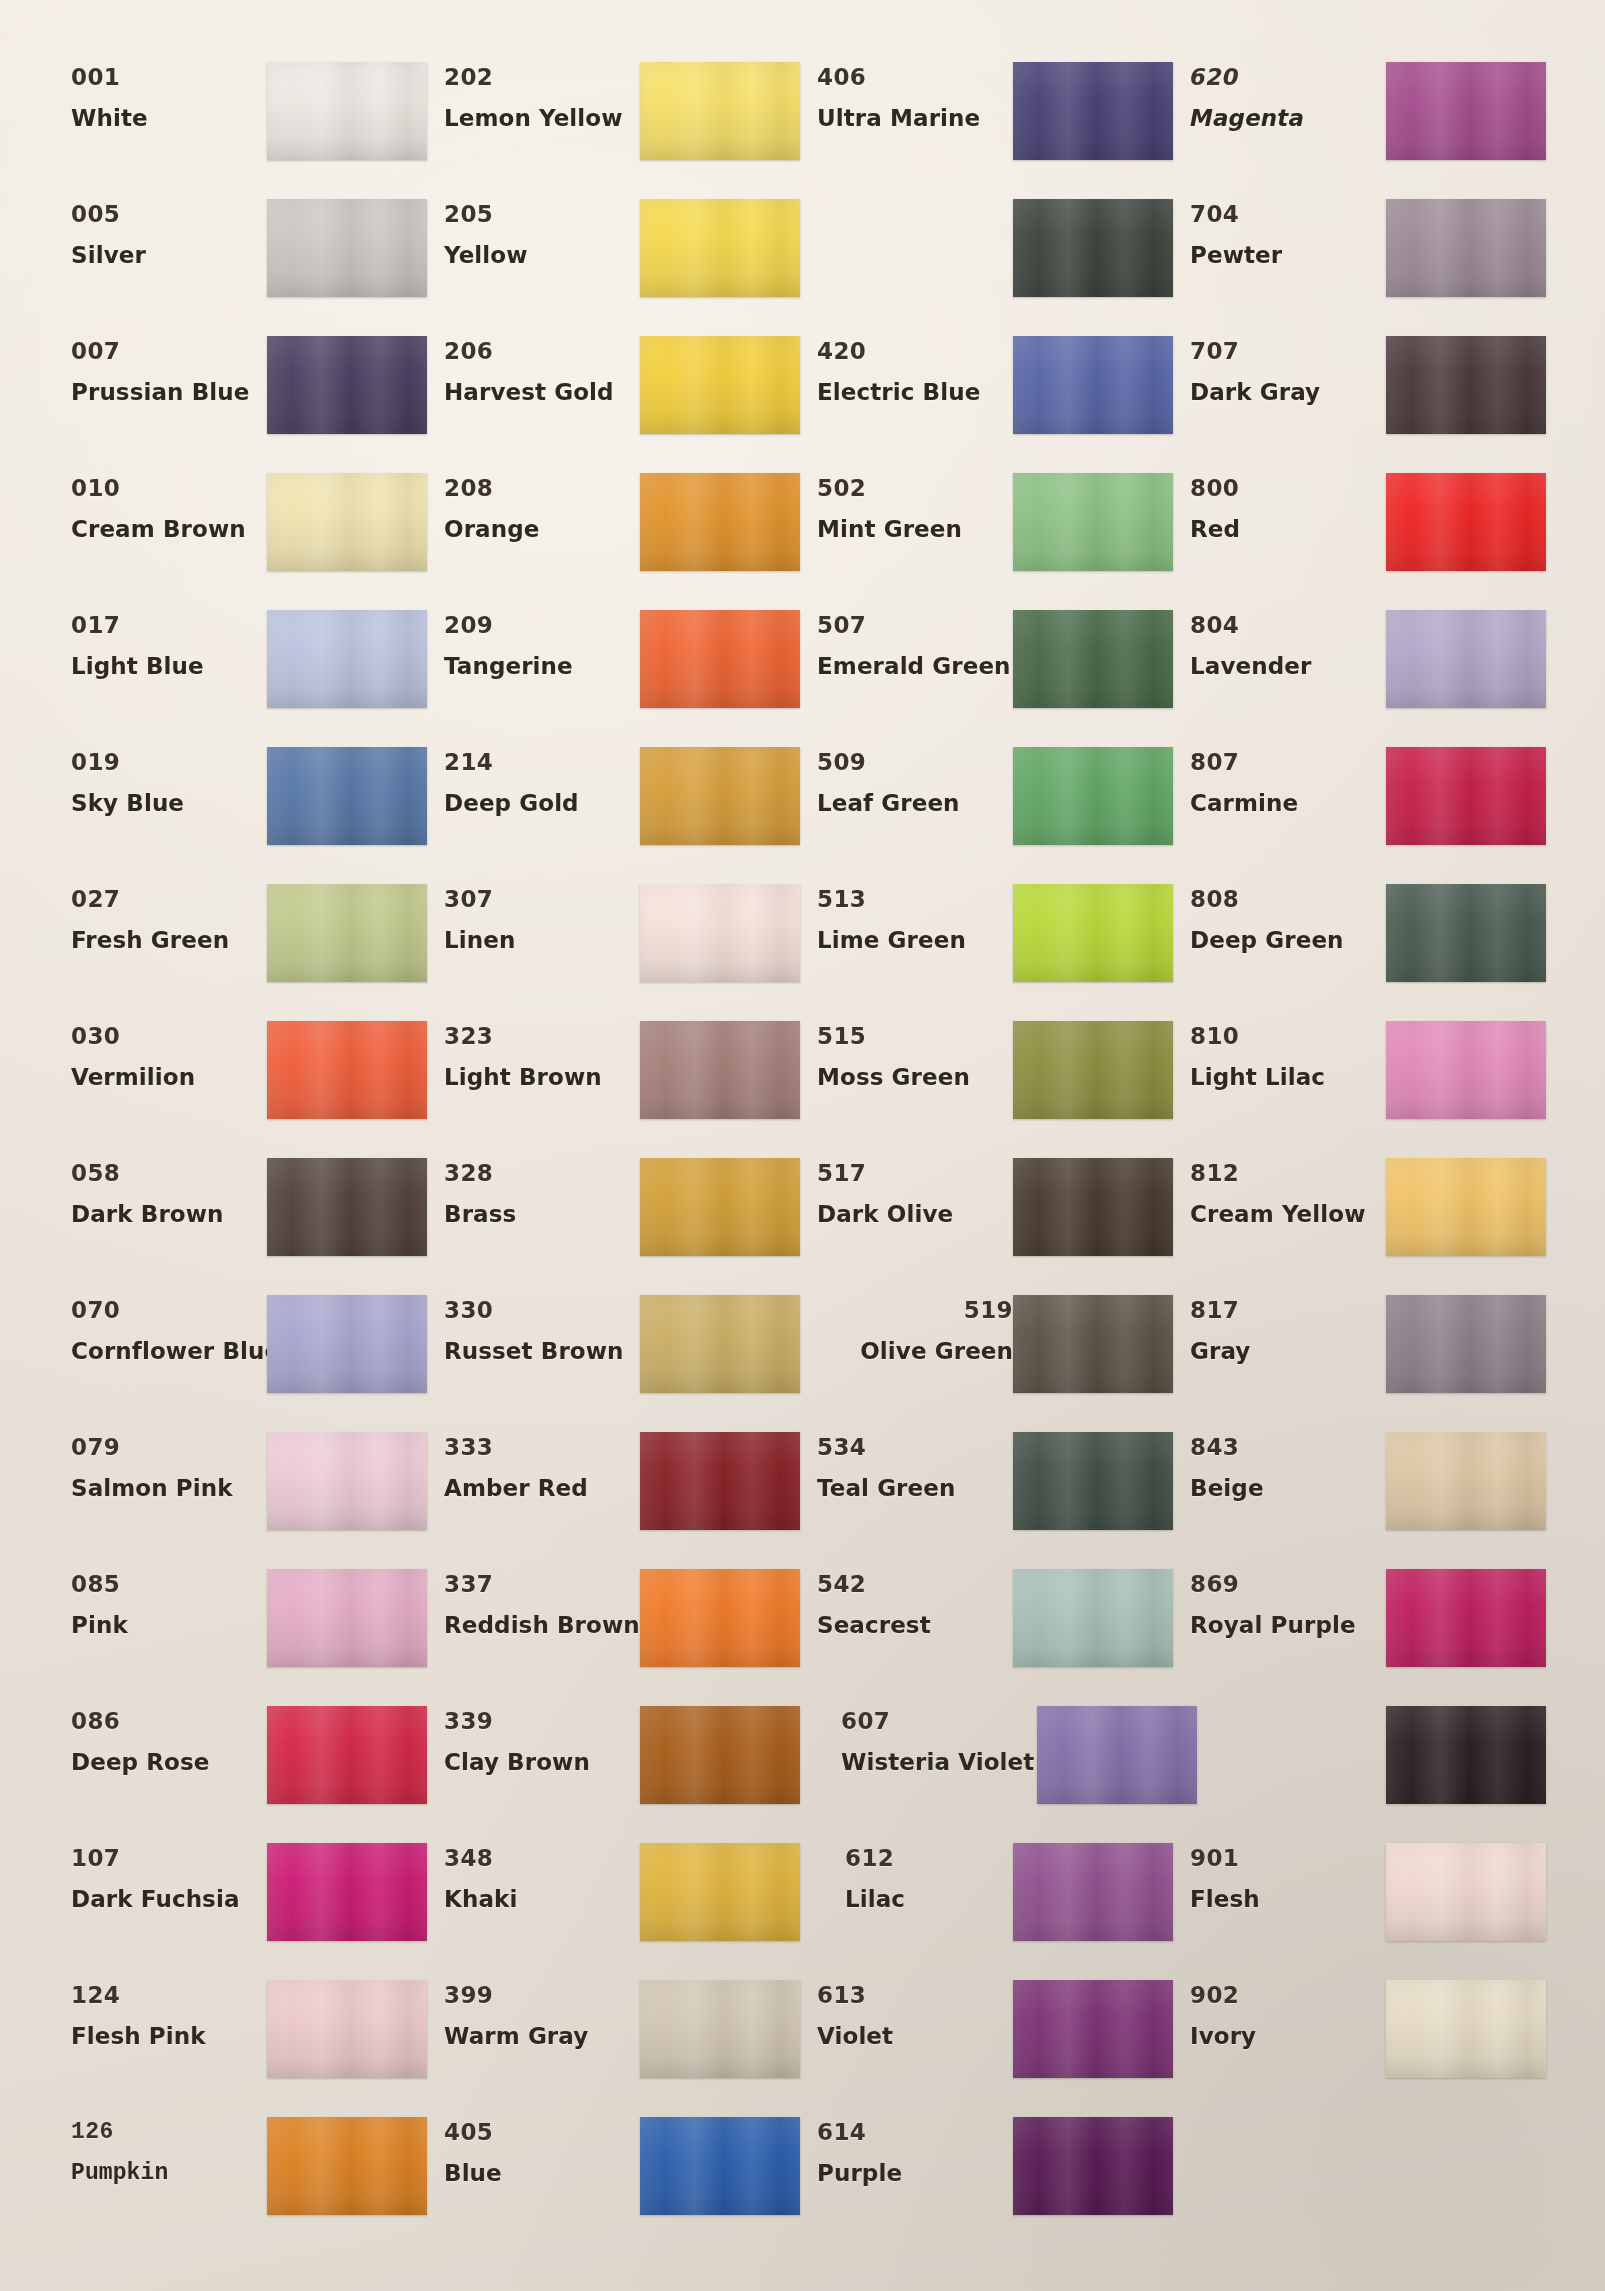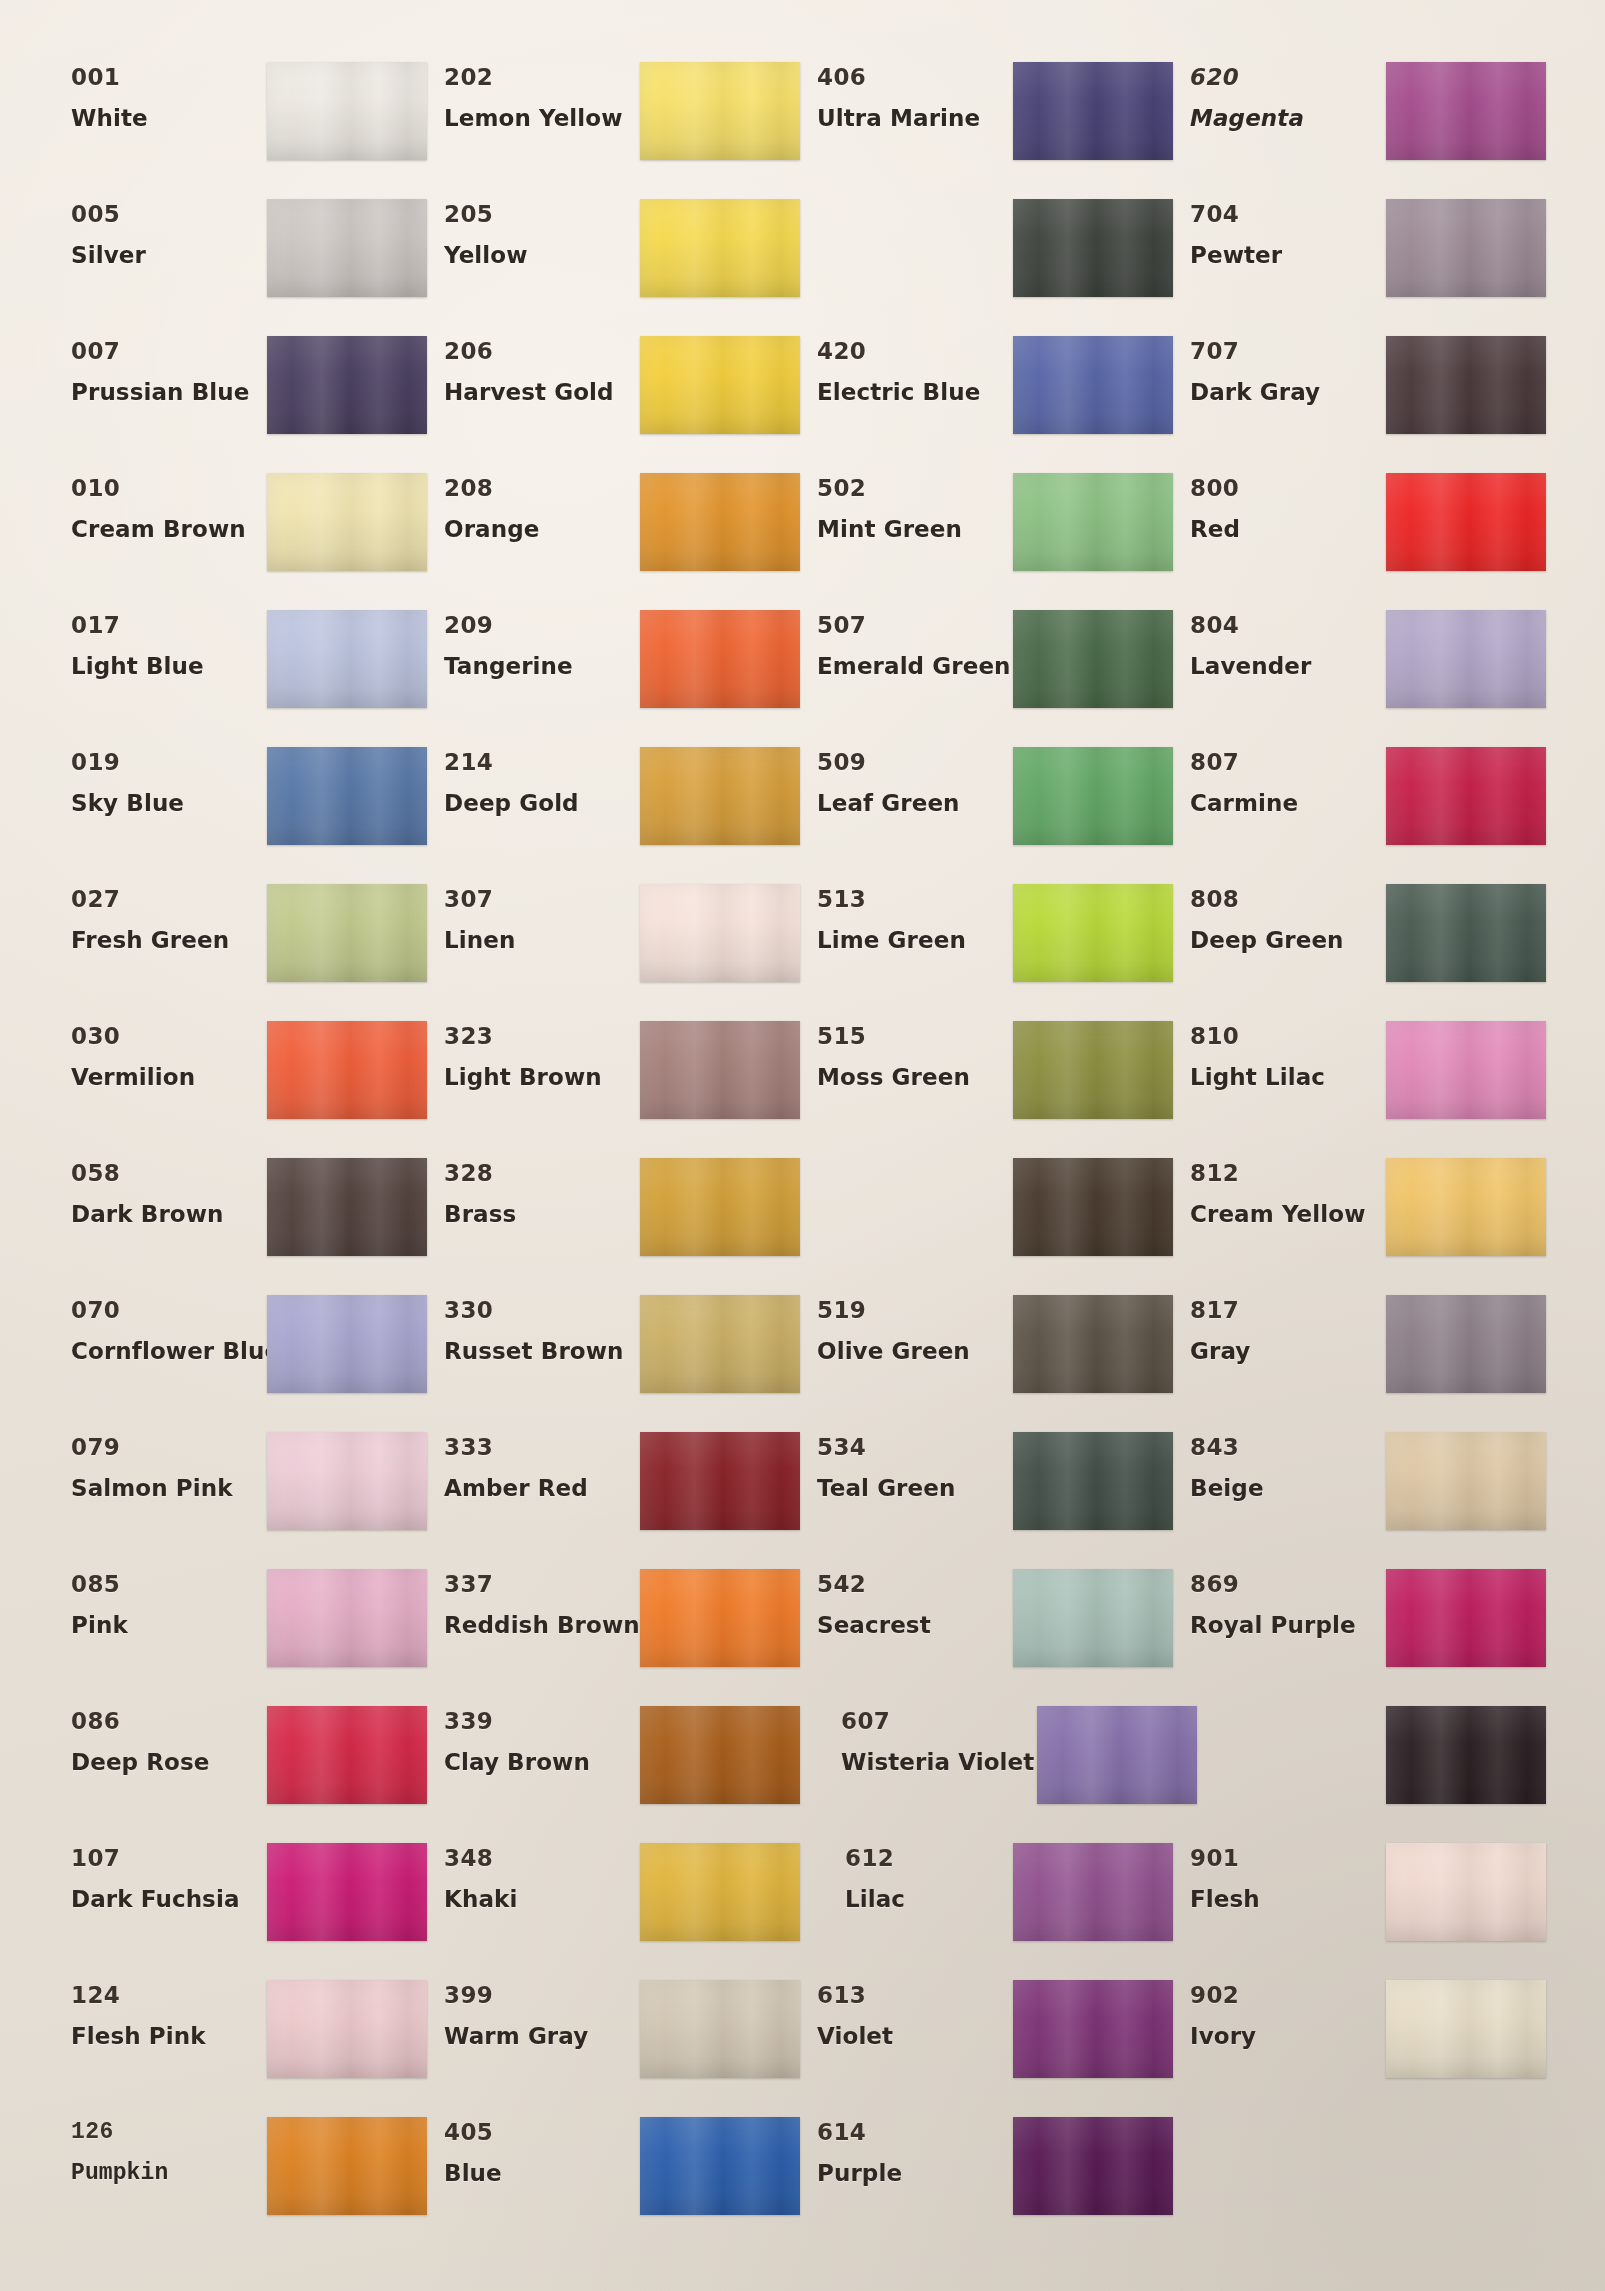--- a/index.html
+++ b/index.html
@@ -372,23 +372,27 @@
         <div class="chip" style="background: rgb(185, 217, 58);"></div>
       </div>
       <div class="swatch-row" style="grid-area: 8 / 3;">
         <div class="labels">
           <div class="code">515</div>
           <div class="cname">Moss Green</div>
         </div>
         <div class="chip" style="background: rgb(141, 144, 65);"></div>
       </div>
       <div class="swatch-row" style="grid-area: 9 / 3;">
+        <div class="labels">
+          <div class="code">517</div>
+          <div class="cname">Dark Olive</div>
+        </div>
         <div class="chip" style="background: rgb(74, 60, 47);"></div>
       </div>
-      <div class="swatch-row" style="grid-area: 10 / 3;">
+      <div class="swatch-row" style="grid-area: 10 / 3; text-align: right;">
         <div class="labels">
           <div class="code">519</div>
           <div class="cname">Olive Green</div>
         </div>
         <div class="chip" style="background: rgb(93, 83, 71);"></div>
       </div>
       <div class="swatch-row" style="grid-area: 11 / 3;">
         <div class="labels">
           <div class="code">534</div>
           <div class="cname">Teal Green</div>

